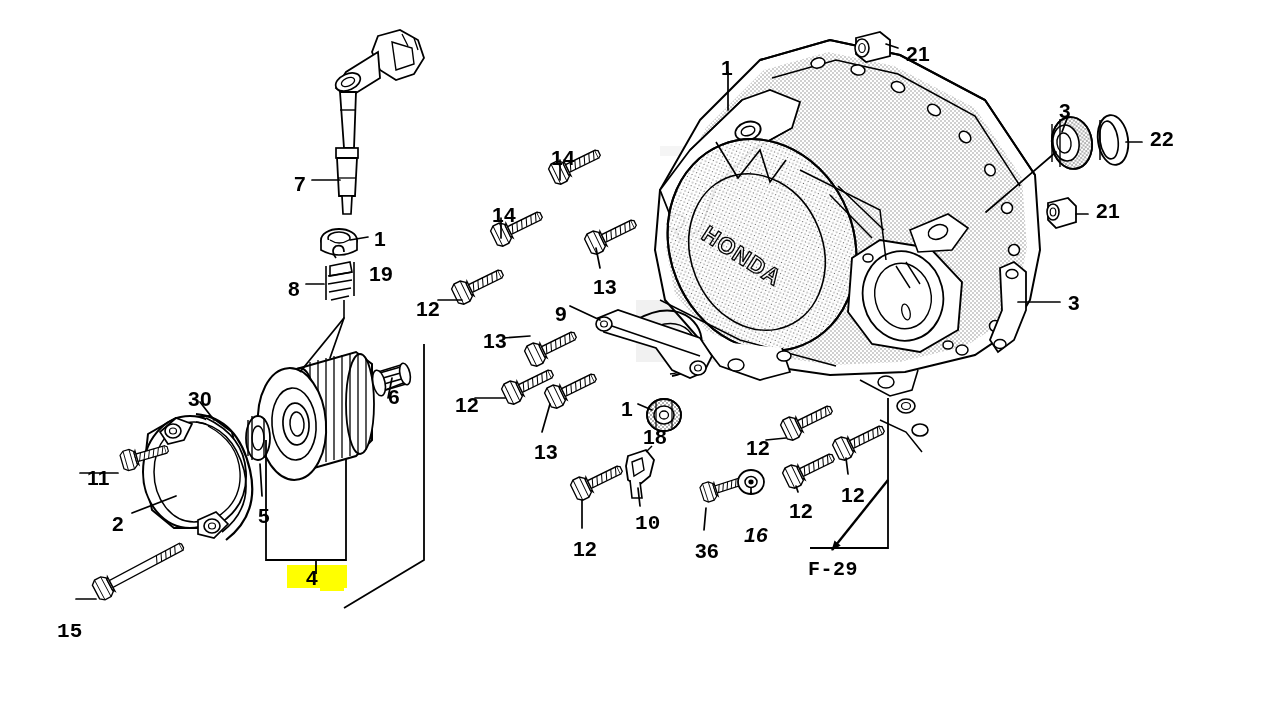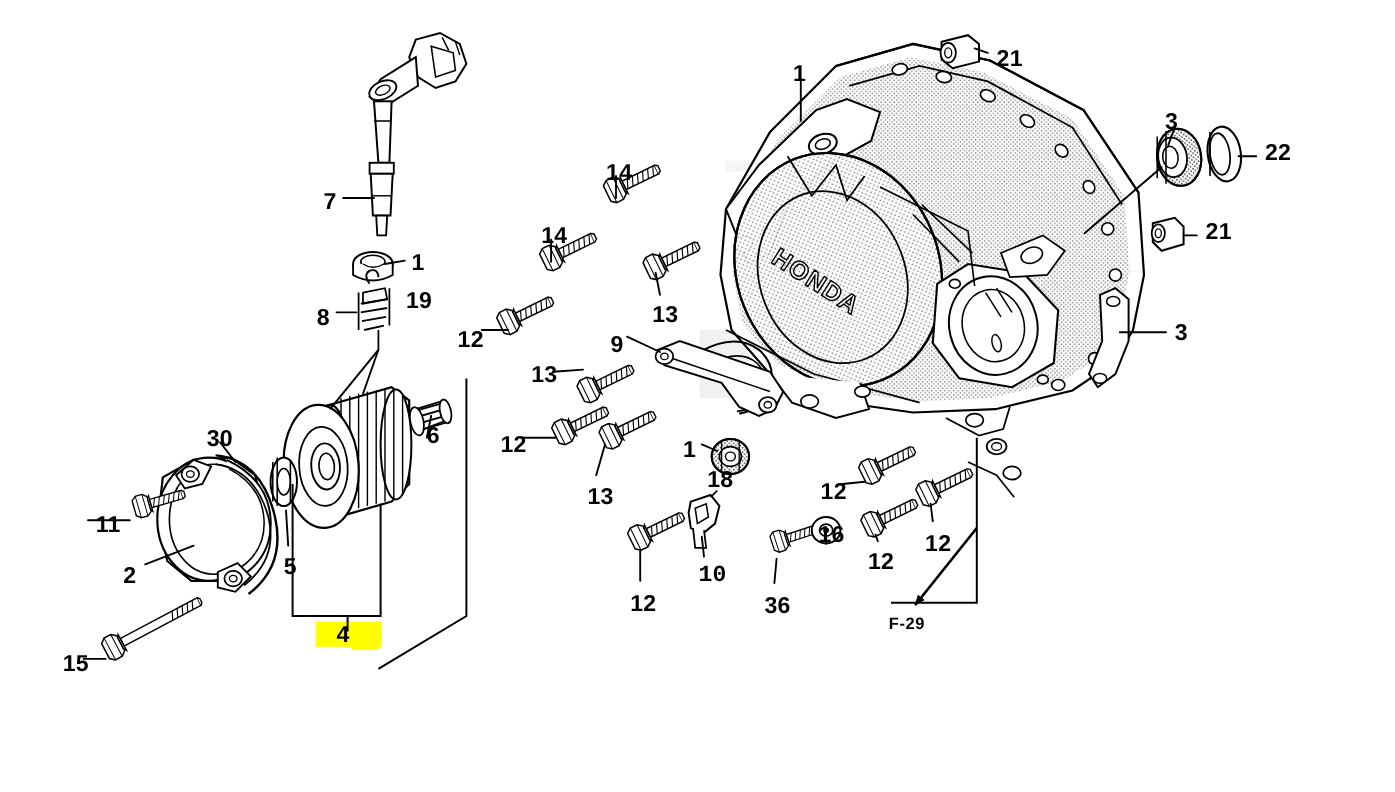--- a/index.html
+++ b/index.html
@@ -8,21 +8,21 @@
     font-family:"Liberation Sans", sans-serif;
     width:1268px;height:720px;overflow:hidden;position:relative;
   }
   #stage{position:absolute;left:0;top:0;width:1268px;height:720px;background:#fff;}
   #stage svg{position:absolute;left:0;top:0;}
   .lbl{
     position:absolute;font-family:"Liberation Sans", sans-serif;
     font-weight:bold;color:#000;line-height:1;white-space:nowrap;
     font-size:21px;letter-spacing:0.2px;
   }
-  .lbl.ref{font-size:15px;letter-spacing:0.5px;}
+  .lbl.ref{font-size:20px;letter-spacing:0.5px;font-family:Liberation Mono, monospace;}
   .hl{
     position:absolute;background:#FFFF00;
   }
   .hl2{position:absolute;background:#FFFF00;}
 </style>
 </head>
 <body>
 
 <div id="stage">
 
@@ -438,38 +438,38 @@
 
   </svg>
 
   <div class="lbl" style="left:294px;top:173px;">7</div>
   <div class="lbl" style="left:374px;top:228px;">1</div>
   <div class="lbl" style="left:369px;top:263px;">19</div>
   <div class="lbl" style="left:288px;top:278px;">8</div>
   <div class="lbl" style="left:188px;top:388px;">30</div>
   <div class="lbl" style="left:63px;top:467px;margin-left:24px;">11</div>
   <div class="lbl" style="left:112px;top:513px;">2</div>
-  <div class="lbl" style="left:57px;top:593px;">15</div>
+  <div class="lbl" style="left:57px;top:621px;font-family:Liberation Mono, monospace;">15</div>
   <div class="lbl" style="left:258px;top:505px;">5</div>
   <div class="lbl" style="left:388px;top:386px;">6</div>
   <div class="lbl" style="left:306px;top:567px;">4</div>
   <div class="lbl" style="left:551px;top:147px;">14</div>
   <div class="lbl" style="left:492px;top:204px;">14</div>
   <div class="lbl" style="left:416px;top:298px;">12</div>
   <div class="lbl" style="left:593px;top:276px;">13</div>
   <div class="lbl" style="left:483px;top:330px;">13</div>
   <div class="lbl" style="left:455px;top:394px;">12</div>
   <div class="lbl" style="left:534px;top:441px;">13</div>
   <div class="lbl" style="left:555px;top:303px;">9</div>
   <div class="lbl" style="left:621px;top:398px;">1</div>
   <div class="lbl" style="left:615px;top:426px;margin-left:28px;">18</div>
   <div class="lbl" style="left:573px;top:538px;">12</div>
   <div class="lbl" style="left:635px;top:513px;font-family:Liberation Mono, monospace;">10</div>
   <div class="lbl" style="left:695px;top:540px;">36</div>
-  <div class="lbl" style="left:744px;top:476px;">16</div>
+  <div class="lbl" style="left:744px;top:524px;font-style:italic;">16</div>
   <div class="lbl" style="left:789px;top:500px;">12</div>
   <div class="lbl" style="left:746px;top:437px;">12</div>
   <div class="lbl" style="left:841px;top:484px;">12</div>
   <div class="lbl" style="left:721px;top:57px;">1</div>
   <div class="lbl" style="left:906px;top:43px;">21</div>
   <div class="lbl" style="left:1059px;top:100px;">3</div>
   <div class="lbl" style="left:1150px;top:128px;text-align:center;">22</div>
   <div class="lbl" style="left:1096px;top:200px;">21</div>
   <div class="lbl" style="left:1068px;top:292px;">3</div>
 

